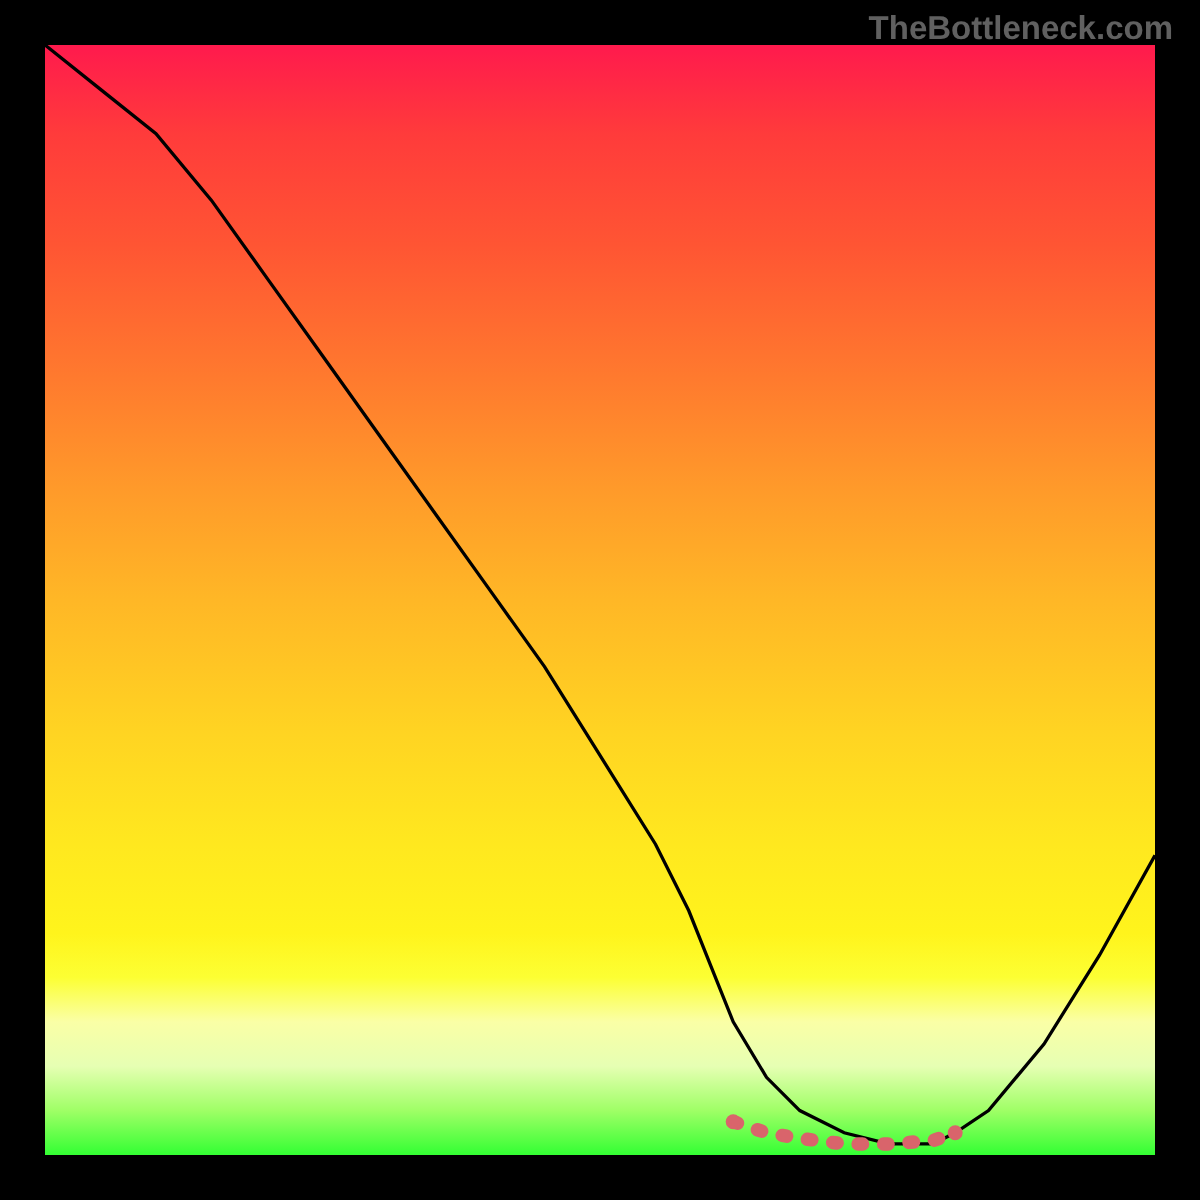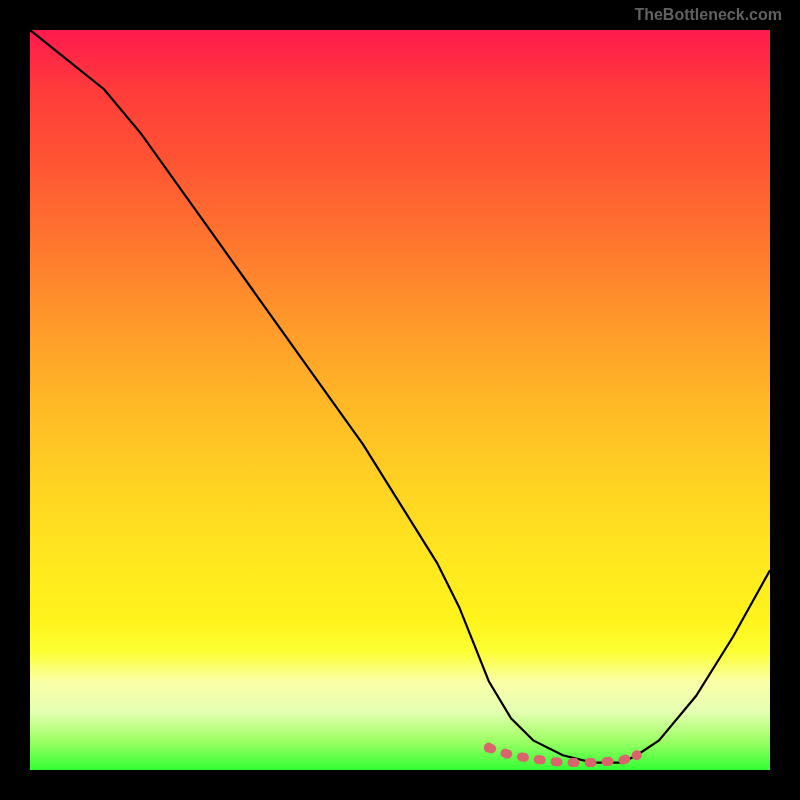--- a/index.html
+++ b/index.html
@@ -8,21 +8,21 @@
     height: 800px;
     background: #000;
     position: relative;
     font-family: Arial, sans-serif;
   }
   .watermark {
     position: absolute;
     top: 6px;
     right: 18px;
     color: #606060;
-    font-size: 16px;
+    font-size: 22px;
     font-weight: bold;
     z-index: 10;
   }
   .plot-area {
     position: absolute;
     left: 30px;
     top: 30px;
     width: 740px;
     height: 740px;
     background: linear-gradient(to bottom,

